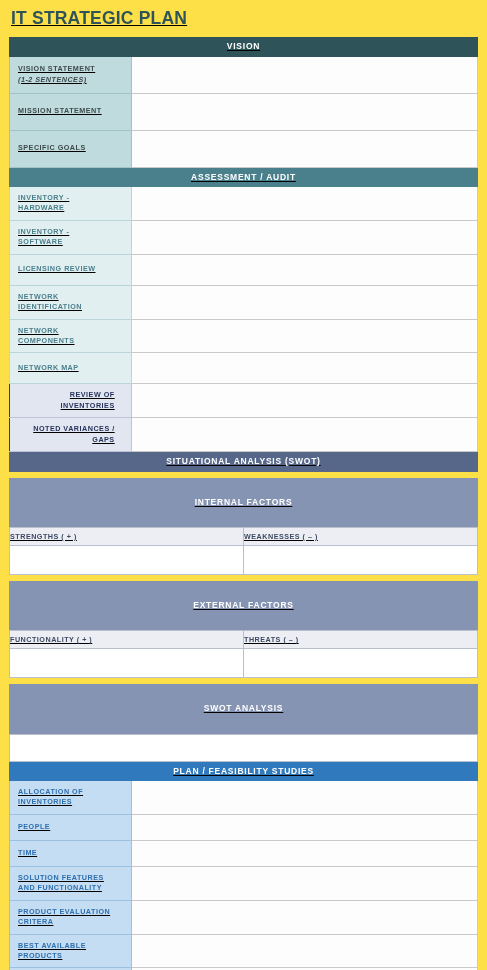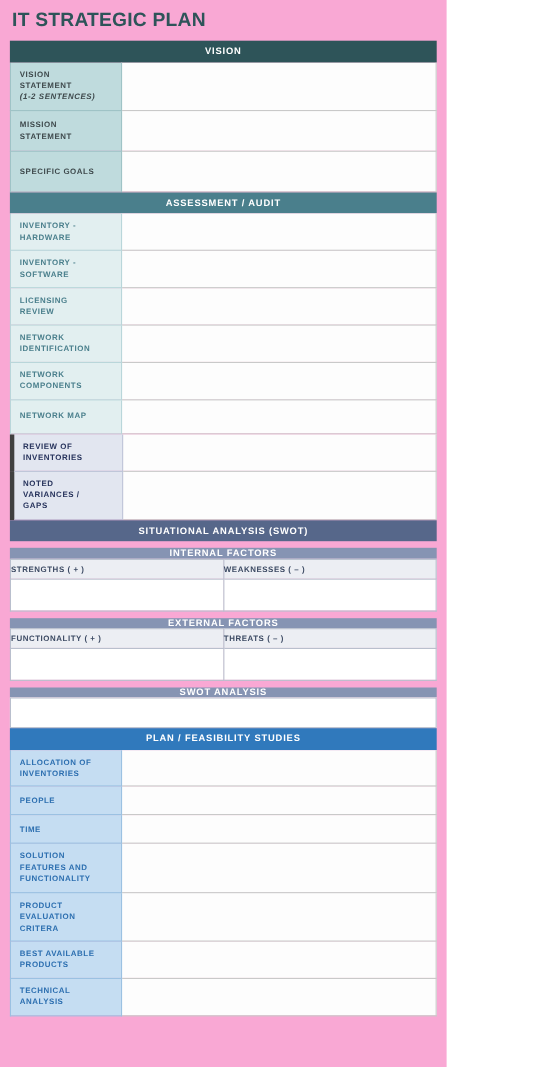--- a/index.html
+++ b/index.html
@@ -7,26 +7,27 @@
     padding: 0;
     background: #ffffff;
   }
   body {
     width: 487px;
     height: 970px;
     font-family: "Liberation Sans", sans-serif;
     -webkit-font-smoothing: antialiased;
   }
   .page {
-    width: 406px;
+    width: 487px;
     height: 970px;
     box-sizing: border-box;
     padding: 7px 9px 0 9px;
-    background: #f9a8d4;
+    background: #fde047;
     overflow: hidden;
+    text-decoration: underline;
   }
 
   .doc-title {
     font-size: 17.5px;
     font-weight: bold;
     color: #2e5459;
     letter-spacing: 0.2px;
     margin: 2px 0 9px 2px;
     line-height: 1.1;
   }
@@ -48,21 +49,21 @@
   .band.swot       { background: #56678a; }
   .band.plan       { background: #3079bc; }
 
   .subband {
     background: #8694b3;
     color: #ffffff;
     text-align: center;
     font-size: 8.5px;
     font-weight: bold;
     letter-spacing: 0.75px;
-    padding: 0 0;
+    padding: 20px 0;
     line-height: 1.1;
   }
 
   table {
     width: 100%;
     border-collapse: collapse;
     table-layout: fixed;
   }
   td { vertical-align: middle; }
 
@@ -80,21 +81,21 @@
     border-bottom: 1px solid #c9c9c9;
     border-right: 1px solid #c9c9c9;
   }
 
   
   .t-vision .lbl { background: #bfdbdd; color: #3f4a4d; border-bottom: 1px solid #9fc3c6; border-left: 1px solid #9fc3c6; border-right: 1px solid #9fc3c6; }
   .t-vision .lbl .sub { font-style: italic; font-weight: bold; display: block; }
   
   .t-assessment .lbl { background: #e2eff0; color: #4a7f8c; border-bottom: 1px solid #b9d6da; border-left: 1px solid #b9d6da; border-right: 1px solid #b9d6da; }
   
-  .t-gap .lbl { background: #e2e6f0; color: #27335c; border-bottom: 1px solid #bcc3d6; border-left: 4px solid #404040; border-right: 1px solid #bcc3d6; }
+  .t-gap .lbl { background: #e2e6f0; color: #27335c; border-bottom: 1px solid #bcc3d6; border-left: 1px solid #404040; border-right: 1px solid #bcc3d6; text-align: right; }
   
   .t-plan .lbl { background: #c5ddf2; color: #2d6fb0; border-bottom: 1px solid #9bc1e2; border-left: 1px solid #9bc1e2; border-right: 1px solid #9bc1e2; }
 
   .row-tall .lbl, .row-tall .val { height: 34px; }
   .row-mid  .lbl, .row-mid  .val { height: 28px; }
   .row-sm   .lbl, .row-sm   .val { height: 23px; }
 
   
   .swot-cols { width: 100%; border-collapse: collapse; table-layout: fixed; }
   .swot-head {

